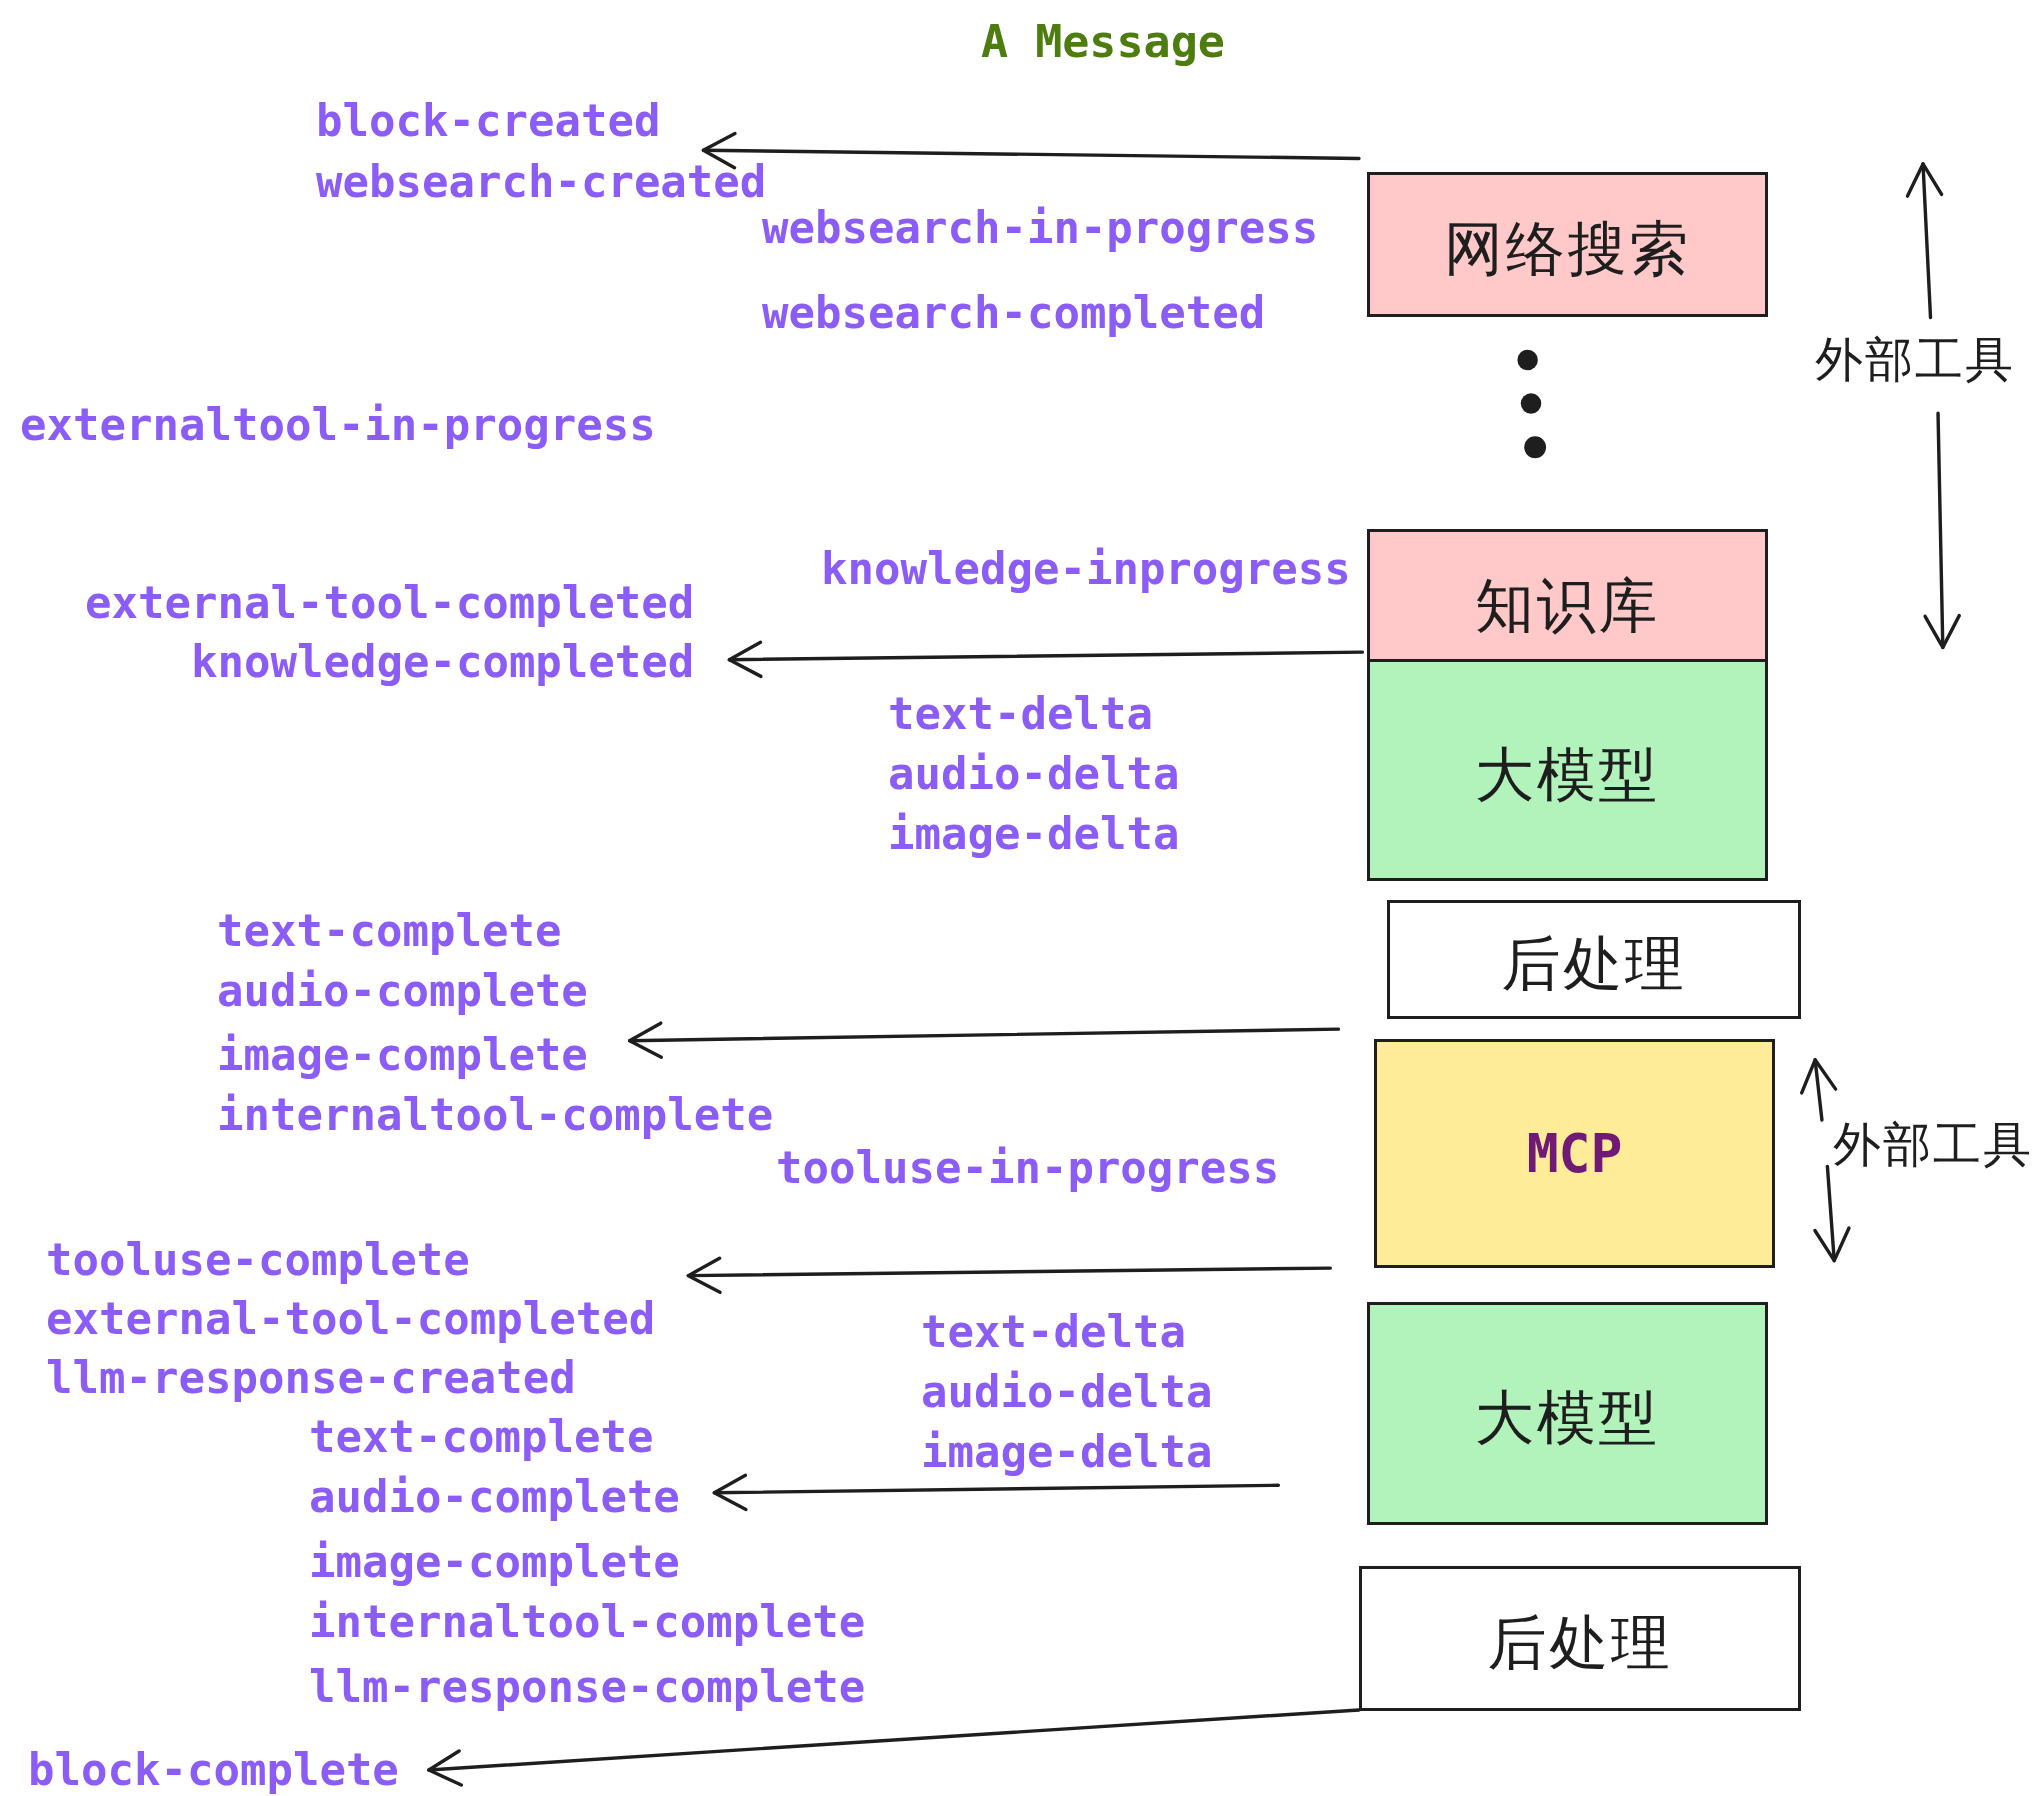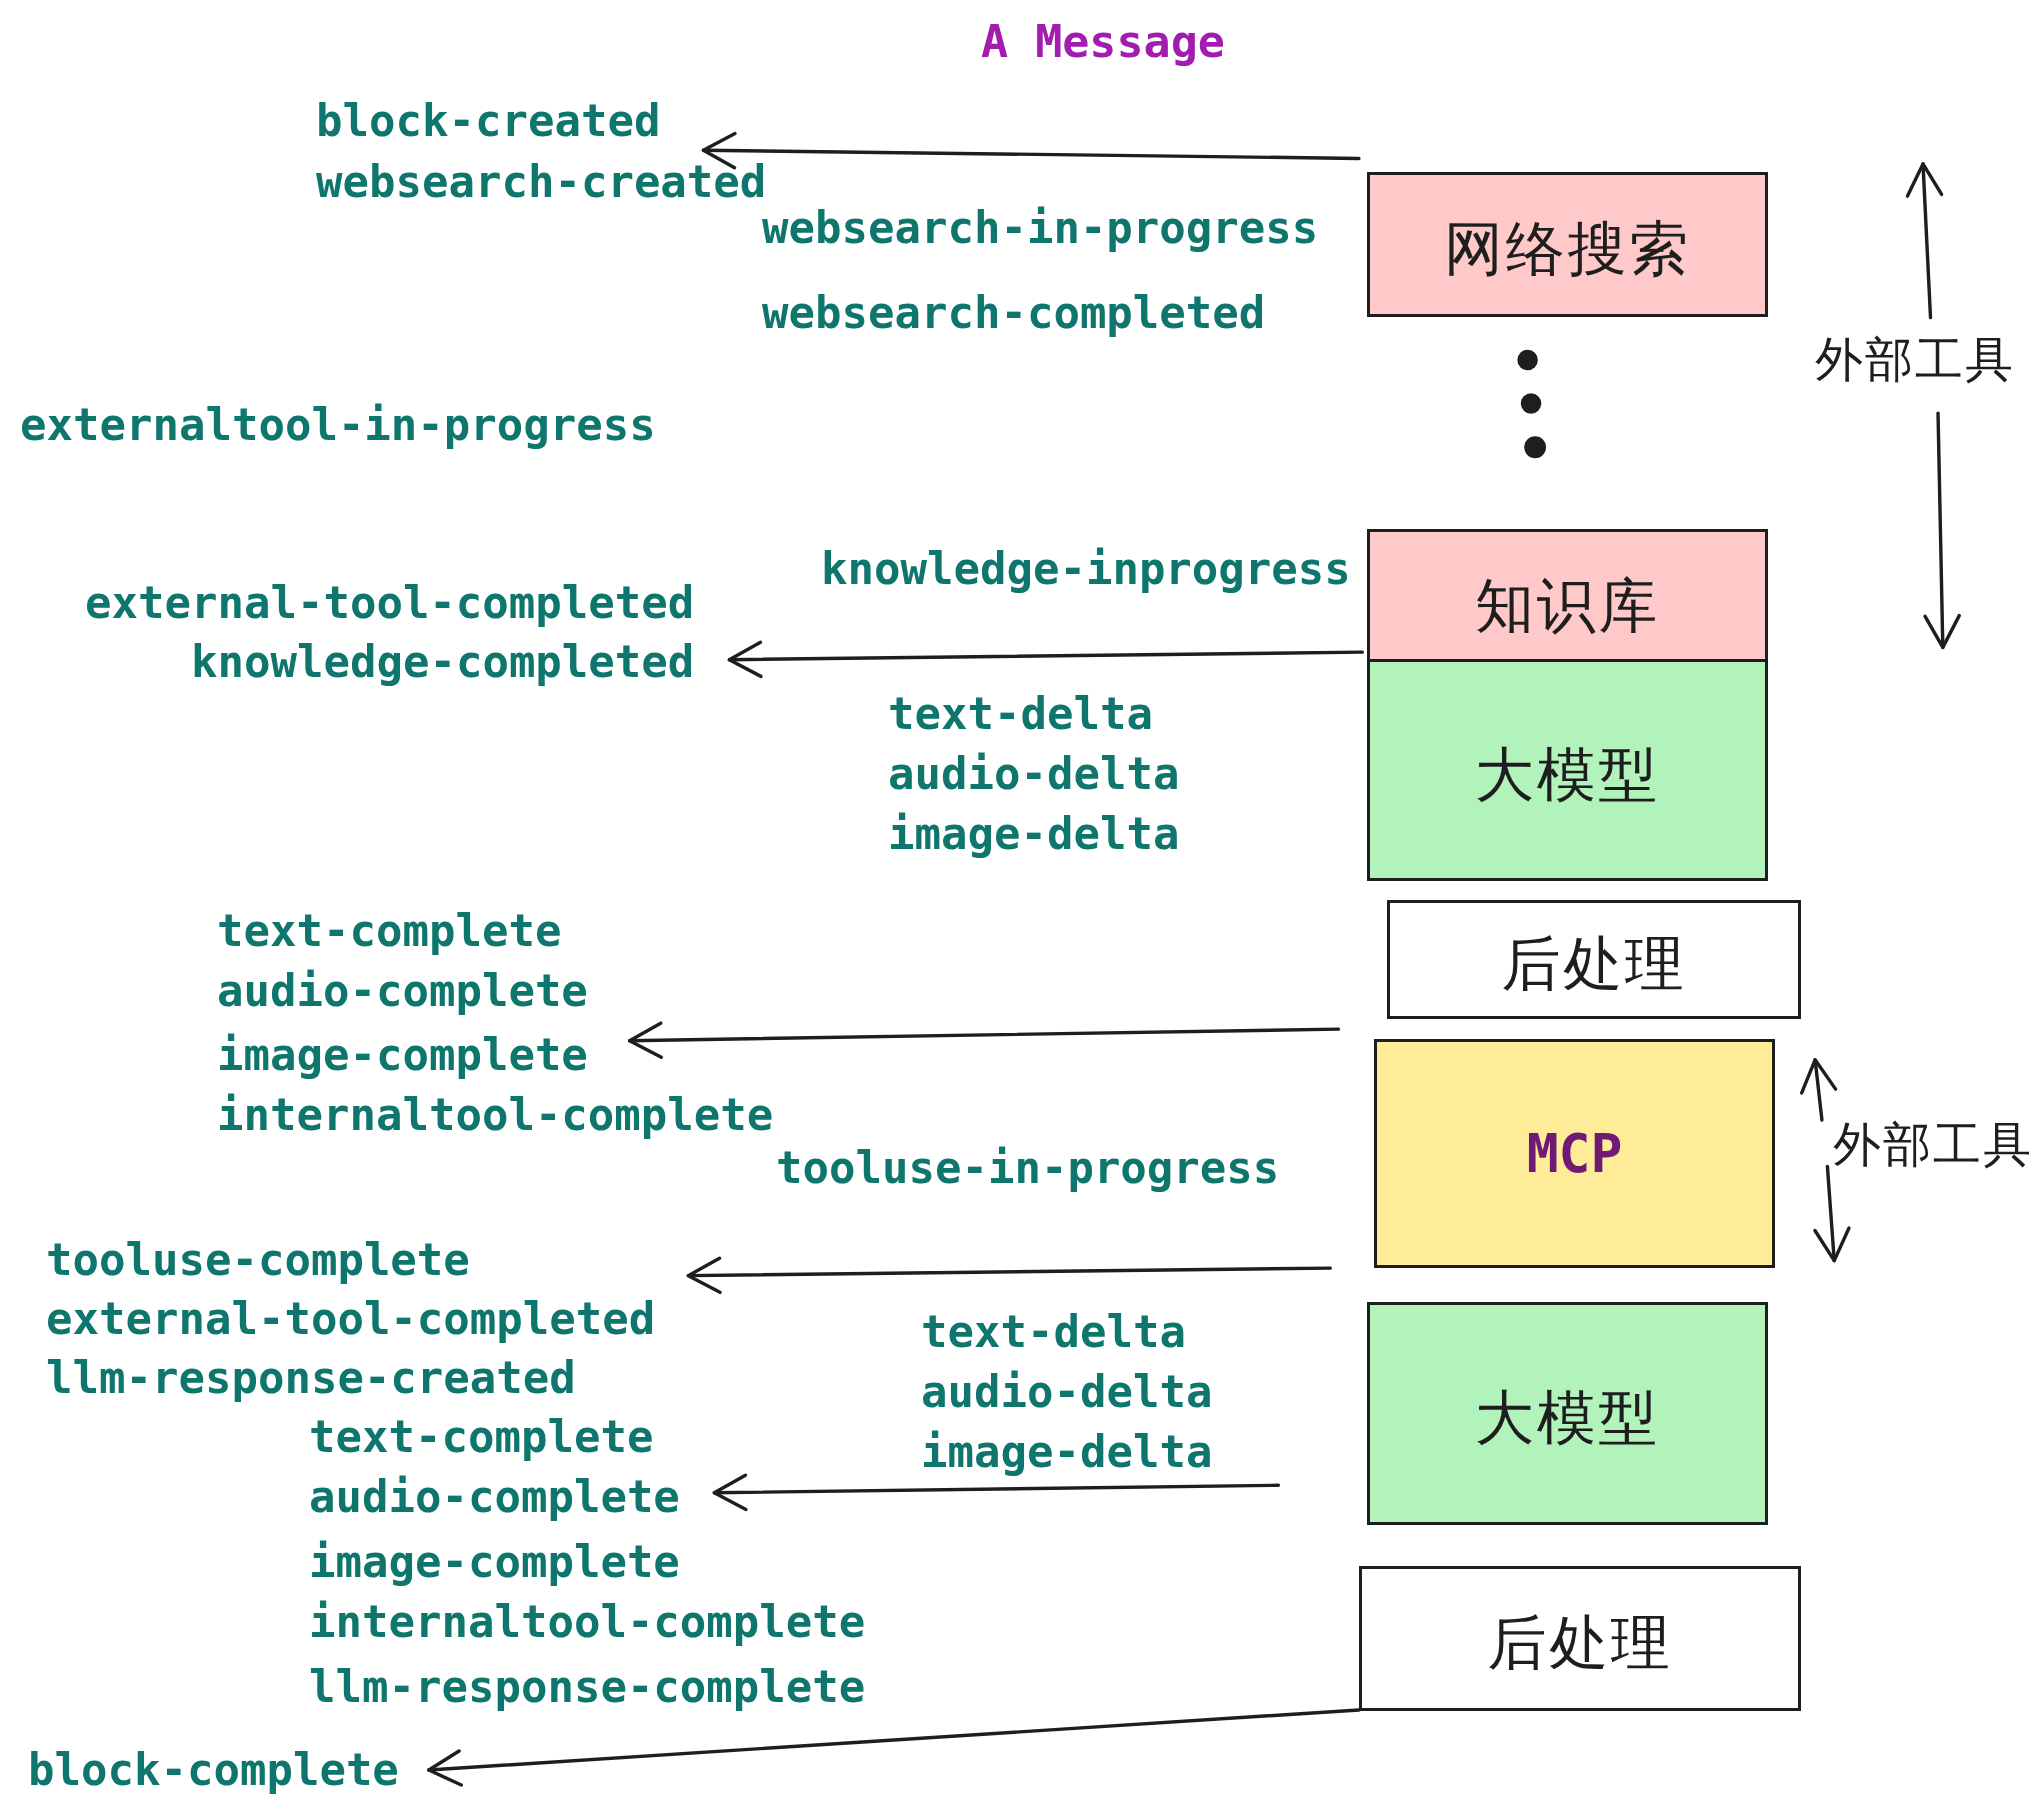--- a/index.html
+++ b/index.html
@@ -1,20 +1,20 @@
 <!DOCTYPE html>
 <html style="font-size:11px"><head>
 <meta charset="utf-8">
 <style>
   html,body{margin:0;padding:0;background:#ffffff;}
   .canvas{position:relative;width:2035px;height:1796px;background:#ffffff;overflow:hidden;
           font-family:"DejaVu Sans Mono", monospace;color:#1e1e1e;}
   .layer{position:absolute;left:0;top:0;width:2035px;height:1796px;}
-  .ev{position:absolute;font:600 44px/1.05 "DejaVu Sans Mono", monospace;color:#0f766e;white-space:nowrap;}
-  .title{position:absolute;font:600 45px/1.05 "DejaVu Sans Mono", monospace;color:#a21caf;white-space:nowrap;text-align:right;}
+  .ev{position:absolute;font:600 44px/1.05 "DejaVu Sans Mono", monospace;color:#8b5cf6;white-space:nowrap;}
+  .title{position:absolute;font:600 45px/1.05 "DejaVu Sans Mono", monospace;color:#4d7c0f;white-space:nowrap;text-align:right;}
   .box{position:absolute;box-sizing:border-box;border:3.4px solid #1e1e1e;background:#ffffff;
        display:flex;align-items:center;justify-content:center;}
   .box .cjk{font:500 59px/1 "DejaVu Sans", sans-serif;color:#1e1e1e;letter-spacing:2.7px;white-space:nowrap;margin-top:8px;}
   .box .latin{font:600 53px/1 "DejaVu Sans Mono", monospace;color:#701a75;white-space:nowrap;}
   .side{position:absolute;font:500 48px/1 "DejaVu Sans", sans-serif;color:#1e1e1e;letter-spacing:2px;white-space:nowrap;}
   svg line{stroke:#1e1e1e;stroke-width:5;stroke-linecap:round;}
   svg circle{fill:#1e1e1e;}
 </style>
 </head>
 <body>

